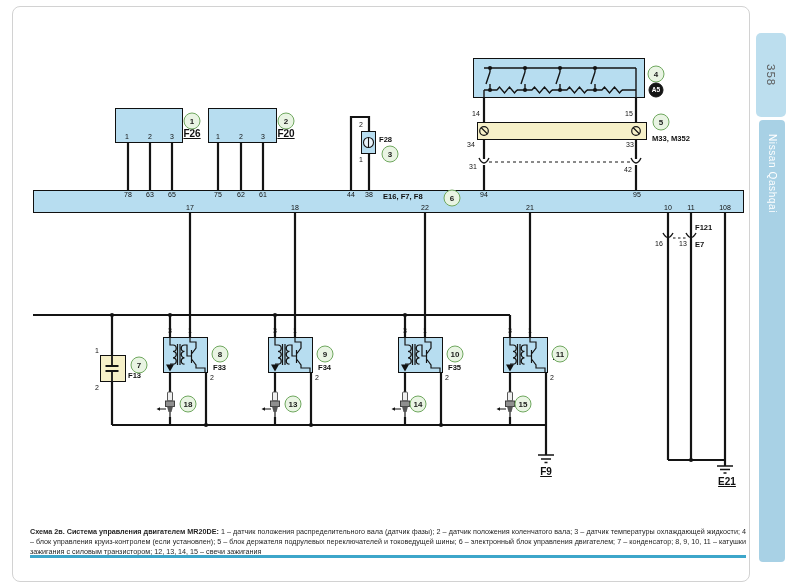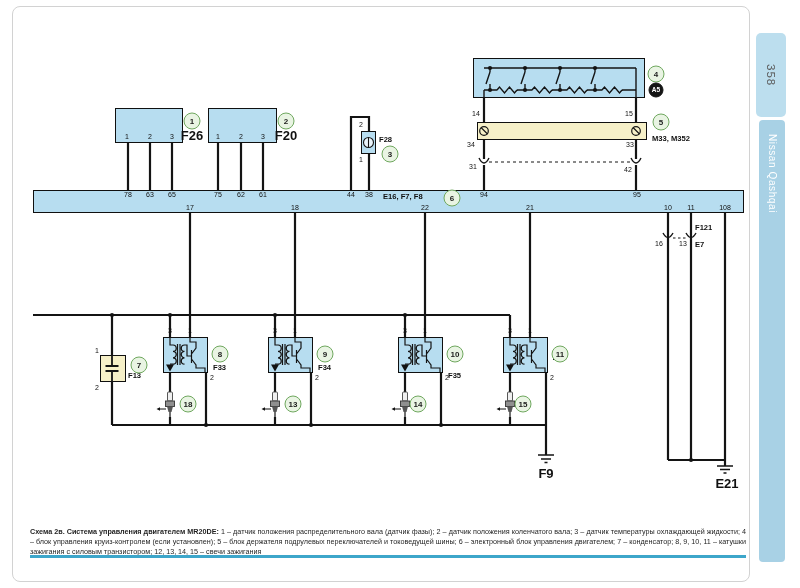--- a/index.html
+++ b/index.html
@@ -7,21 +7,21 @@
         font-family:"Liberation Sans",sans-serif;}
   .frame{position:absolute;left:12px;top:6px;width:736px;height:574px;
          border:1px solid #d2d2d2;border-radius:8px;}
   .box{position:absolute;border:1.3px solid #101010;box-sizing:border-box;z-index:1;}
   .blue{background:var(--block_blue,#b7ddf0);}
   .yellow{background:var(--block_yellow,#f6f0c8);}
   #wiring{position:absolute;left:0;top:0;z-index:2;pointer-events:none;}
   .lbl{position:absolute;font-size:7px;line-height:1;color:#101010;white-space:nowrap;z-index:3;}
   .pin{transform:translateX(-50%);}
   .comp{font-weight:bold;font-size:7.6px;}
-  .compc{font-weight:bold;font-size:13px;transform:translateX(-50%);}
+  .compc{font-weight:bold;font-size:10px;transform:translateX(-50%);text-decoration:underline;}
   .ref{position:absolute;width:15px;height:15px;border-radius:50%;
        border:1.1px solid var(--ref_green_border,#6fa85f);
        background:var(--ref_green_fill,#e9f4e3);color:#1d1d1d;font-size:8px;font-weight:bold;
        display:flex;align-items:center;justify-content:center;
        transform:translate(-50%,-50%);z-index:3;line-height:1;}
   .ref.dark{width:13px;height:13px;background:#151515;border-color:#151515;color:#fff;font-size:6.5px;}
   .caption{position:absolute;left:30px;top:527px;width:716px;font-size:7.2px;line-height:1.42;
            color:#1f1f1f;text-align:justify;z-index:3;}
   .sep{position:absolute;left:30px;top:555px;width:716px;height:2.5px;
        background:var(--separator,#3da6ca);z-index:3;}
@@ -186,21 +186,21 @@
       <span class="lbl compc" style="left: 192px; top: 129px;">F26</span>
       <span class="lbl compc" style="left: 286px; top: 129px;">F20</span>
       <span class="lbl comp" style="left: 379px; top: 136px;">F28</span>
       <span class="lbl comp" style="left: 652px; top: 135px;">M33, M352</span>
       <span class="lbl comp" style="left: 383px; top: 193px;">E16, F7, F8</span>
       <span class="lbl comp" style="left: 695px; top: 224px;">F121</span>
       <span class="lbl comp" style="left: 695px; top: 241px;">E7</span>
       <span class="lbl comp" style="left: 128px; top: 372px;">F13</span>
       <span class="lbl comp" style="left: 213px; top: 364px;">F33</span>
       <span class="lbl comp" style="left: 318px; top: 364px;">F34</span>
-      <span class="lbl comp" style="left: 448px; top: 364px; margin-top: 8px;">F35</span>
+      <span class="lbl comp" style="left: 448px; top: 364px;">F35</span>
       <span class="lbl comp" style="left: 553px; top: 352px; text-decoration: underline;">F36</span>
       <span class="lbl compc" style="left: 546px; top: 467px;">F9</span>
       <span class="lbl compc" style="left: 727px; top: 477px;">E21</span>
     </div>
 
   <div>
 
   <div class="ref" style="left: 192px; top: 121px;">1</div>
       <div class="ref" style="left: 286px; top: 121px;">2</div>
       <div class="ref" style="left: 390px; top: 154px;">3</div>

